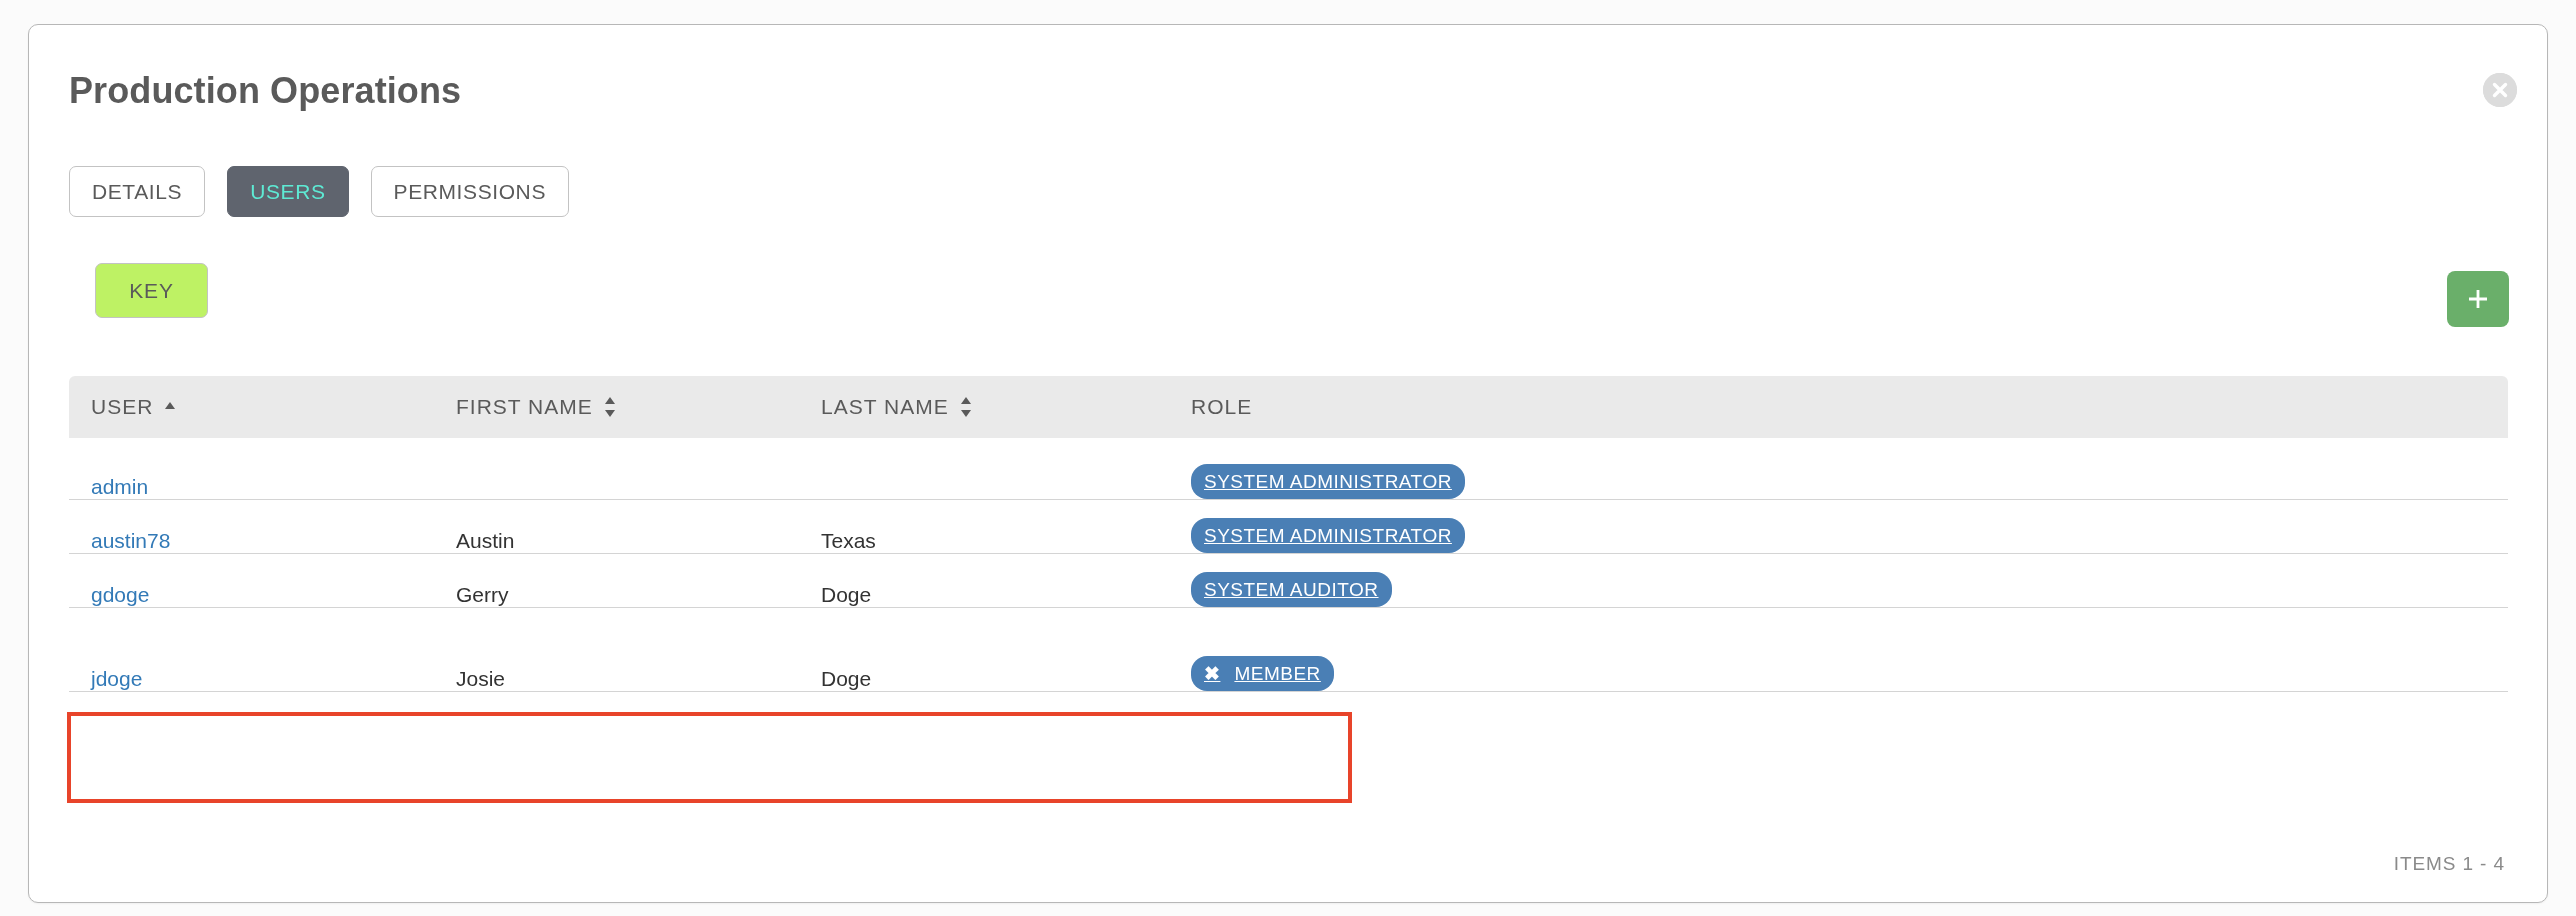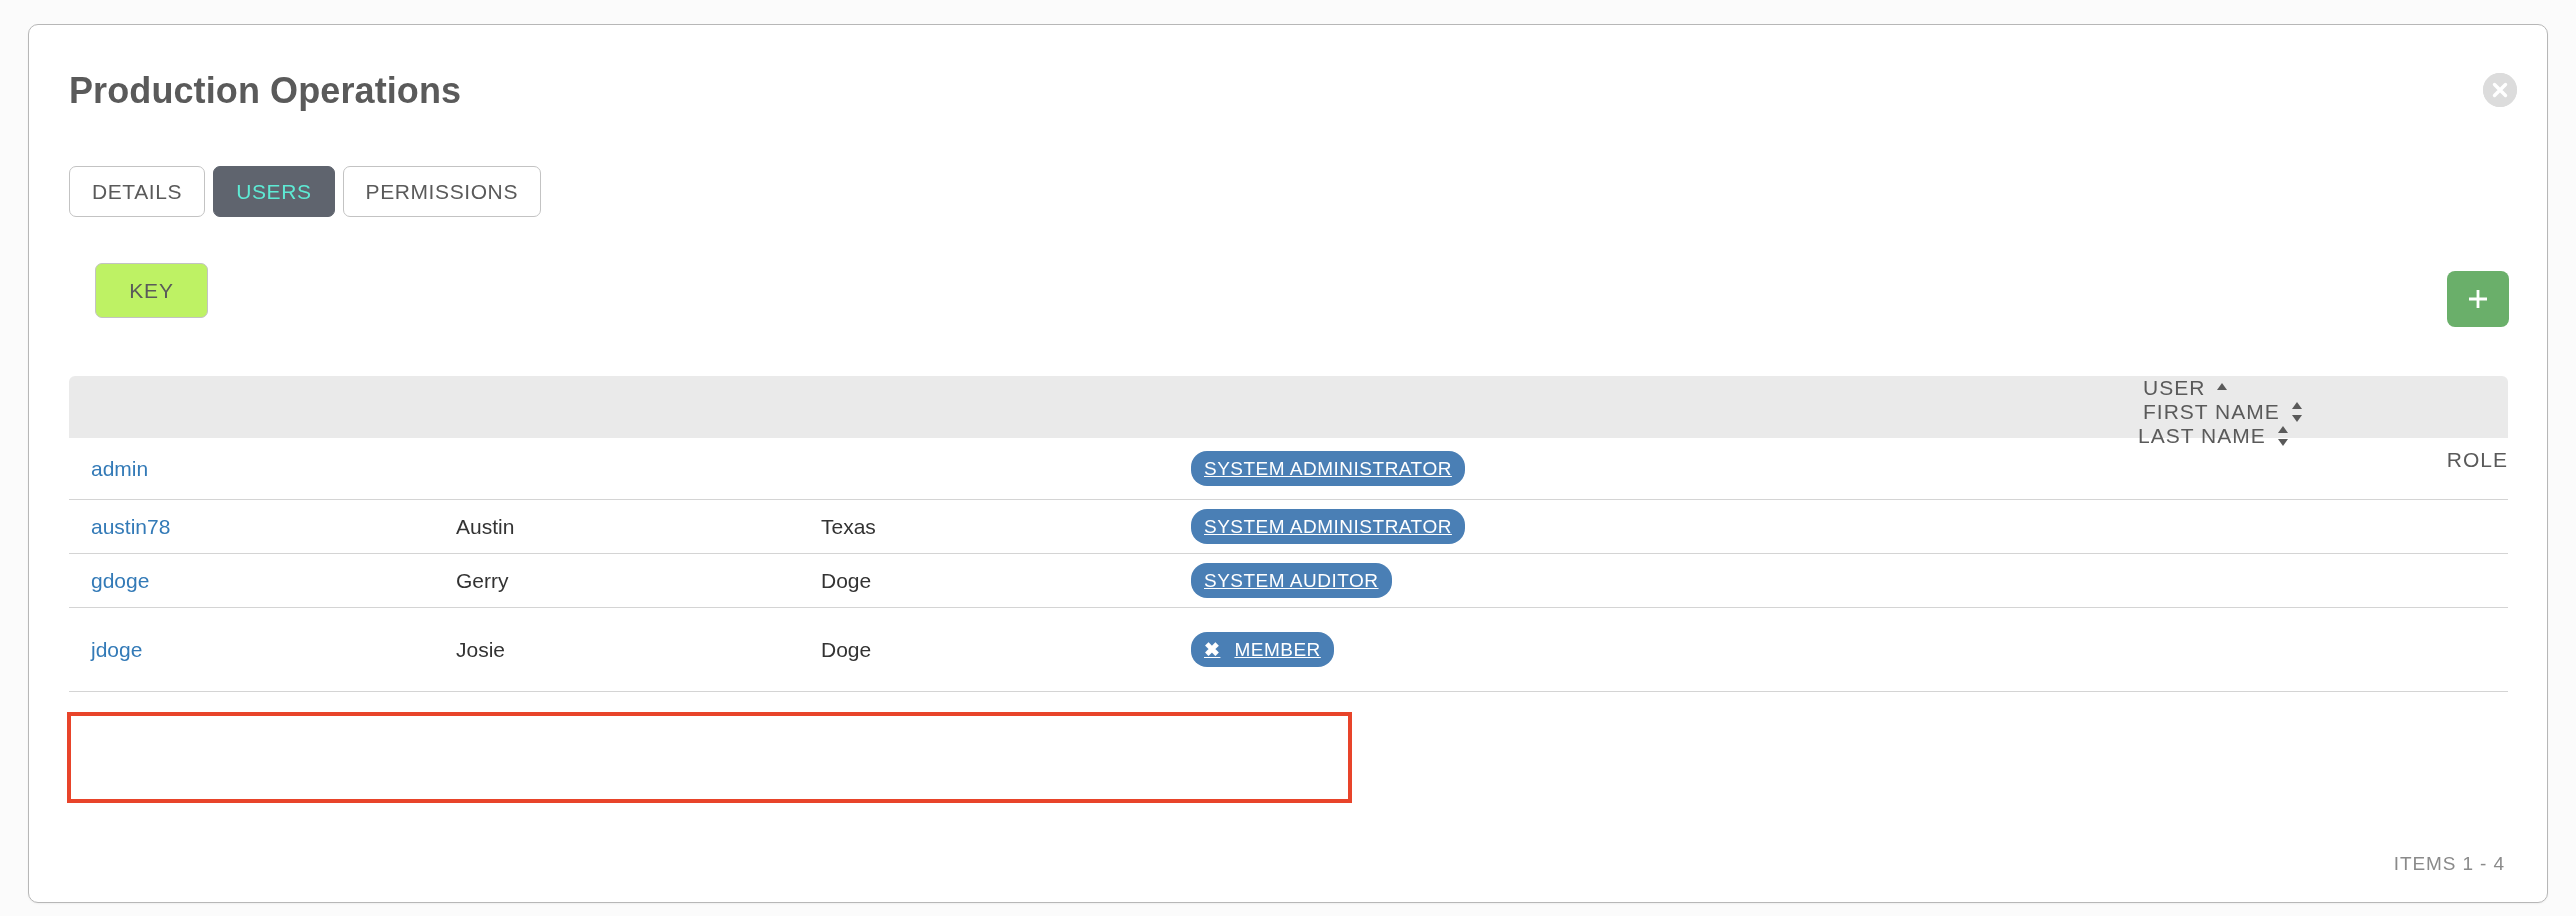--- a/index.html
+++ b/index.html
@@ -56,21 +56,21 @@
     justify-content: center;
   }
   .close-btn svg { display: block; }
 
   
   .tabs {
     position: absolute;
     left: 40px;
     top: 141px;
     display: flex;
-    gap: 8px;
+    gap: 22px;
   }
   .tab {
     border: 1px solid #c3c3c3;
     border-radius: 7px;
     background: #ffffff;
     color: #5a5a5a;
     font-size: 21px;
     letter-spacing: 0.6px;
     height: 51px;
     padding: 0 22px;
@@ -164,42 +164,41 @@
     position: absolute;
     left: 40px;
     top: 351px;
     width: 2439px;
   }
   .thead {
     background: #eaeaea;
     border-radius: 6px 6px 0 0;
     height: 62px;
     display: flex;
-    align-items: flex-end;
-    flex-direction: column;
+    align-items: center;
   }
   .th {
     font-size: 21px;
     color: #5a5a5a;
     letter-spacing: 1px;
     display: flex;
     align-items: center;
     gap: 9px;
     box-sizing: border-box;
   }
   .th.sortable { cursor: pointer; }
 
   .col-user   { width: 387px; padding-left: 22px; }
   .col-first  { width: 365px; }
   .col-last   { width: 370px; }
   .col-role   { flex: 1; }
 
   .row {
     display: flex;
-    align-items: center;
+    align-items: flex-end;
     height: 54px;
     border-bottom: 1px solid #d4d4d4;
     box-sizing: border-box;
   }
   .row.last { border-bottom: 1px solid #d4d4d4; }
   .cell {
     font-size: 21px;
     color: #333333;
     box-sizing: border-box;
     display: flex;

